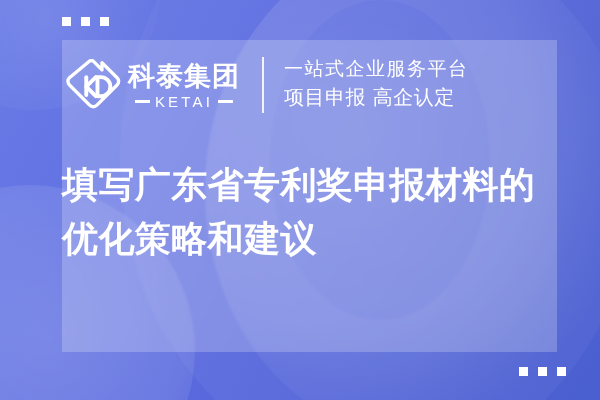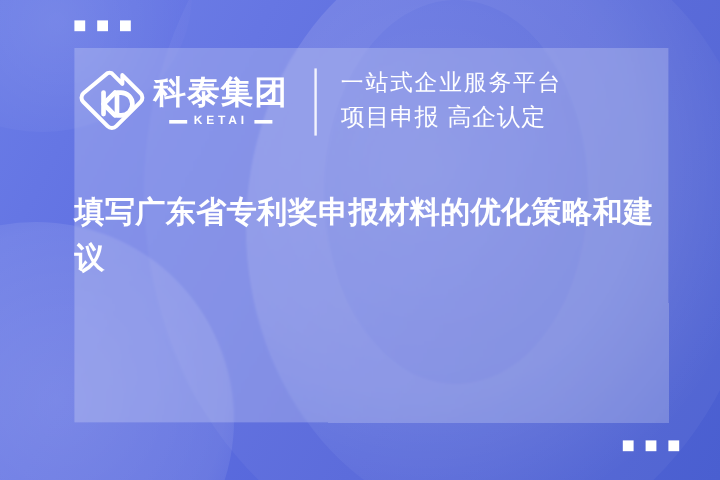--- a/index.html
+++ b/index.html
@@ -135,22 +135,22 @@
     align-items: center;
     gap: 5px;
   }
   #logo-en-row .rule {
     width: 15px;
     height: 3px;
     background: #ffffff;
   }
   #logo-en {
     color: #ffffff;
-    font-size: 10px;
-    font-weight: bold;
+    font-size: 15px;
+    font-weight: normal;
     letter-spacing: 3.2px;
     line-height: 1;
     white-space: nowrap;
   }
 
   #header-divider {
     width: 2px;
     height: 56px;
     background: rgba(255,255,255,0.88);
     margin-left: 22px;
@@ -181,21 +181,21 @@
     font-family: "DejaVu Sans", "Liberation Sans", sans-serif;
   }
 
   
   #headline {
     position: absolute;
     left: 0px;
     top: 118px;
     width: 492px;
     color: #ffffff;
-    font-size: 25px;
+    font-size: 36px;
     font-weight: bold;
     line-height: 1.5;
     letter-spacing: 0.4px;
     font-family: "DejaVu Sans", "Liberation Sans", sans-serif;
   }
 </style>
 </head>
 <body>
 
 <div id="banner">

